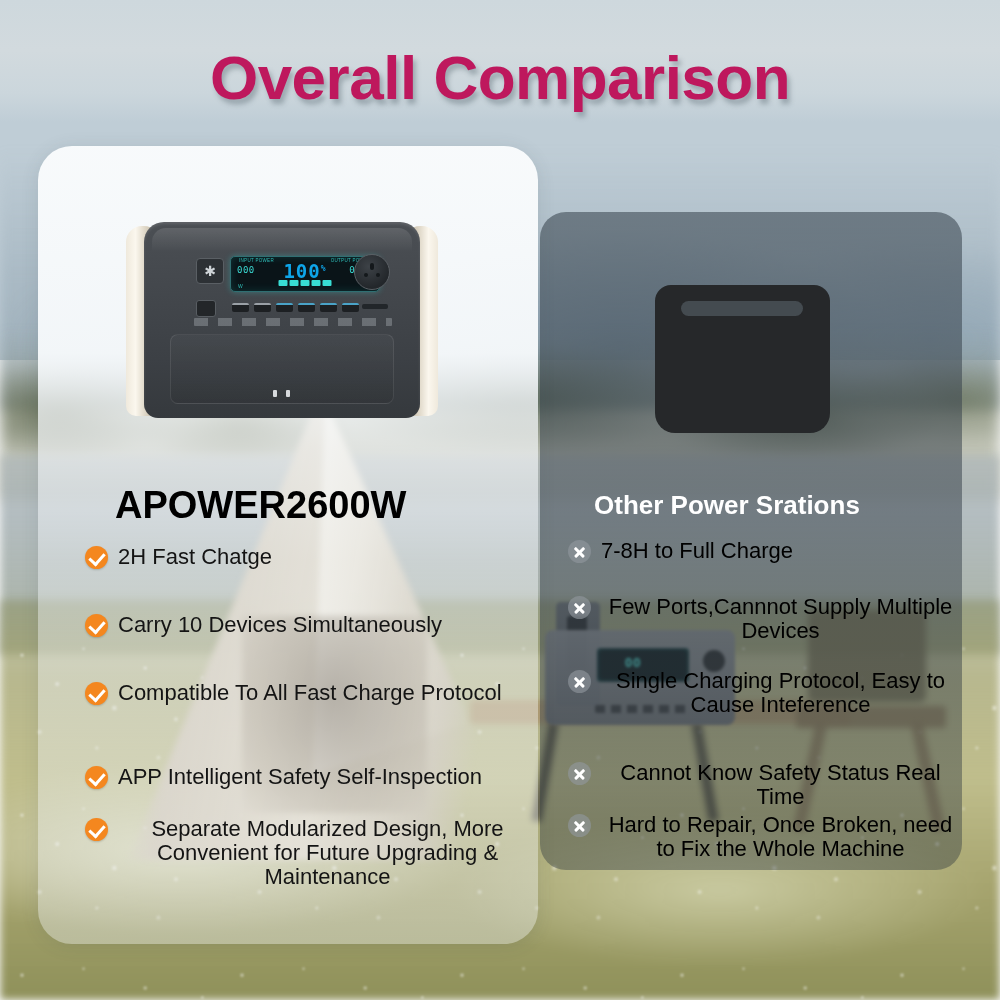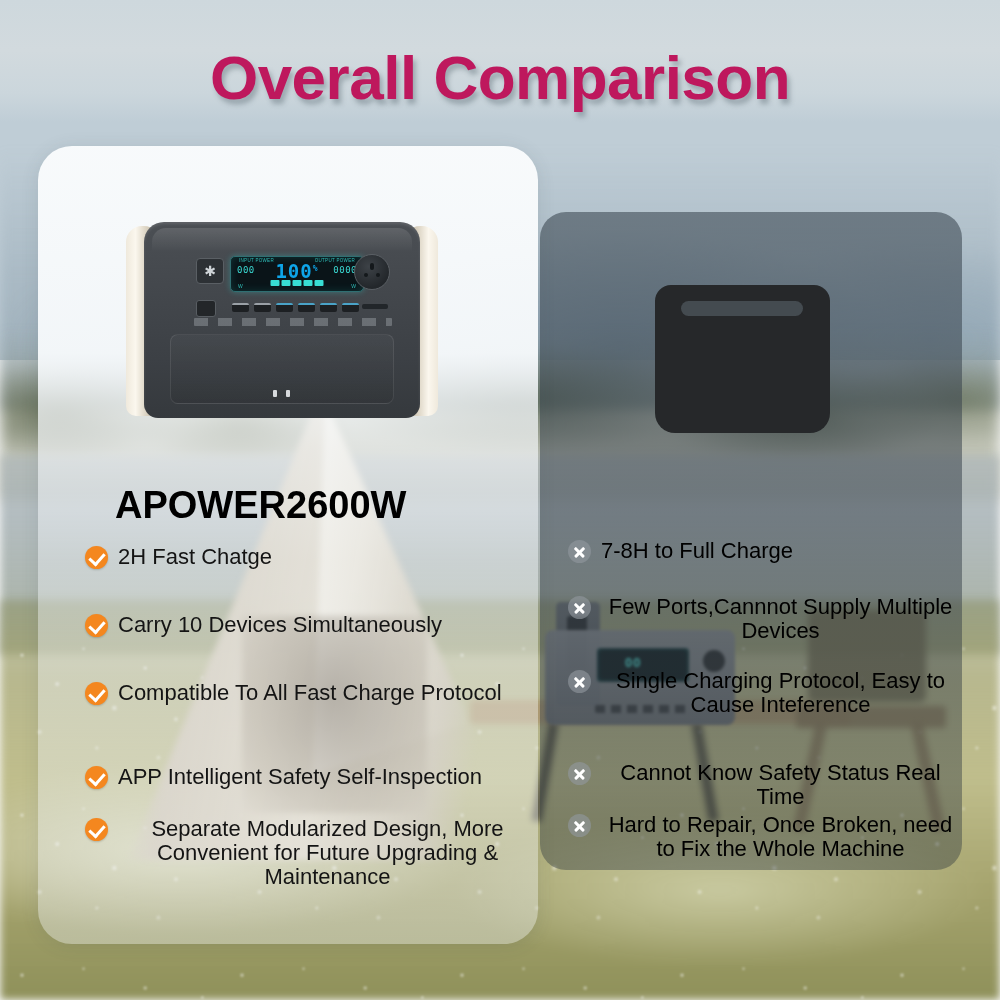--- a/index.html
+++ b/index.html
@@ -229,20 +229,21 @@
   .fan-btn::after {
     content: "✱"; position: absolute; left: 50%; top: 50%;
     transform: translate(-50%,-52%); color: #cfd4d8; font-size: 14px;
   }
   .lcd {
     position: absolute; left: 34px; top: 0; width: 132px; height: 34px;
     background: #0a1418; border-radius: 5px;
     border: 1px solid #2f6f72;
     box-shadow: 0 0 6px rgba(50,230,225,.3), inset 0 0 8px rgba(40,200,195,.18);
     overflow: hidden;
+    padding-left: 16px;
   }
   .lcd .lcd-center {
     position: absolute; left: 50%; top: 3px; transform: translateX(-50%);
     color: #0ea5e9; font-size: 19px; font-weight: bold; letter-spacing: 1px;
     font-family: "DejaVu Sans Mono", monospace;
   }
   .lcd .lcd-pct { font-size: 8px; vertical-align: super; }
   .lcd .lcd-side {
     position: absolute; top: 8px; color: #3ad9d2; font-size: 9px;
     font-family: "DejaVu Sans Mono", monospace; letter-spacing: .5px;
@@ -468,20 +469,21 @@
         <div class="pin p2"></div>
       </div>
     </div>
   </div>
 
   <div class="silhouette">
     <div class="cut"></div>
   </div>
 
   <div class="col-head left">APOWER2600W</div>
+  <div class="col-head right">Other Power Srations</div>
 
   <div class="feature-list left">
       <div class="feature" style="top: 0px;">
         <span class="ico check"></span>
         <span class="txt">2H Fast Chatge</span>
       </div>
       <div class="feature" style="top: 68px;">
         <span class="ico check"></span>
         <span class="txt">Carry 10 Devices Simultaneously</span>
       </div>

